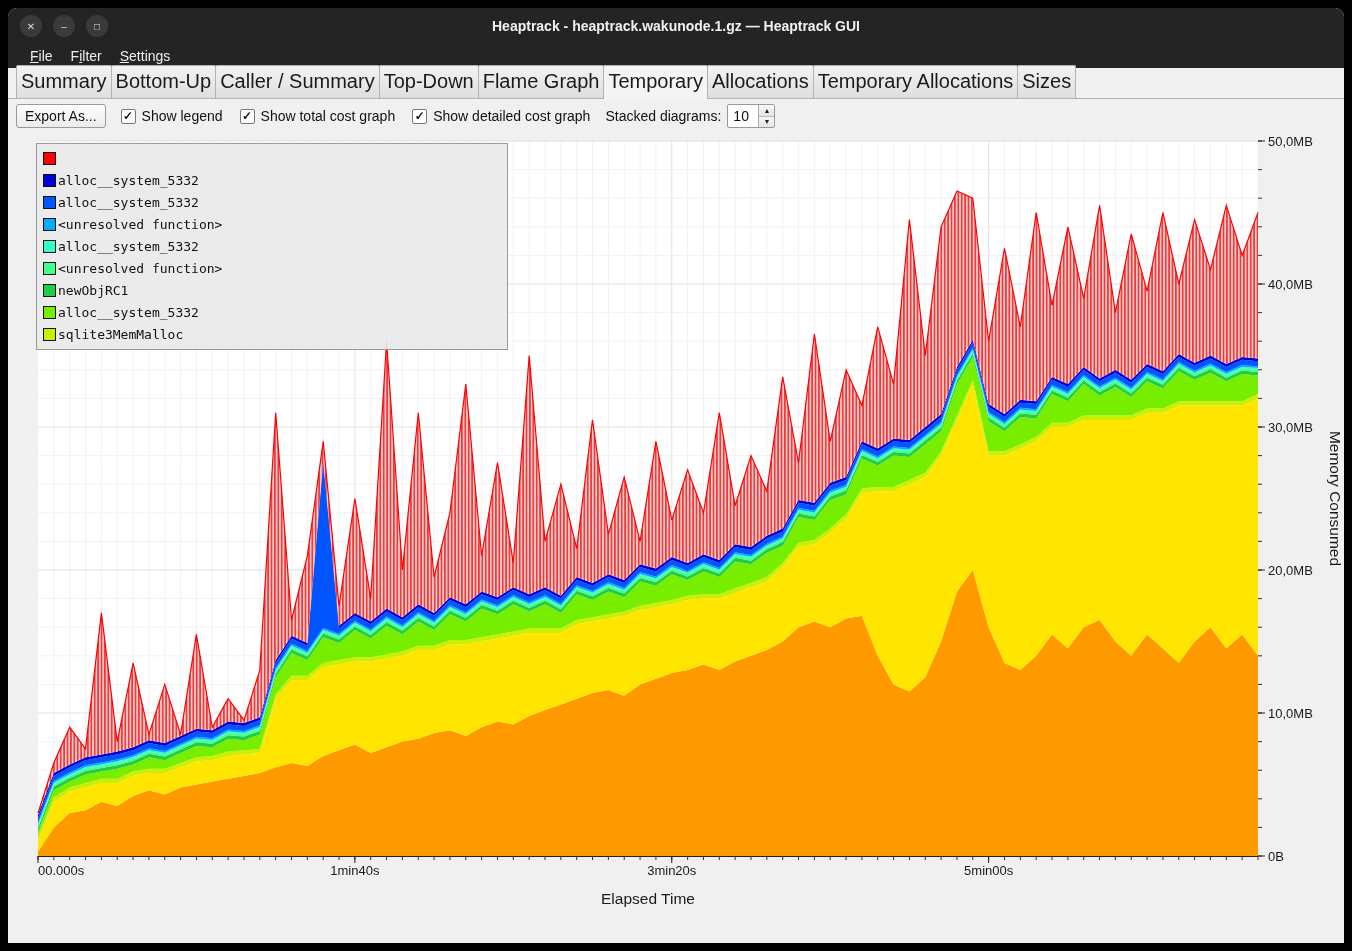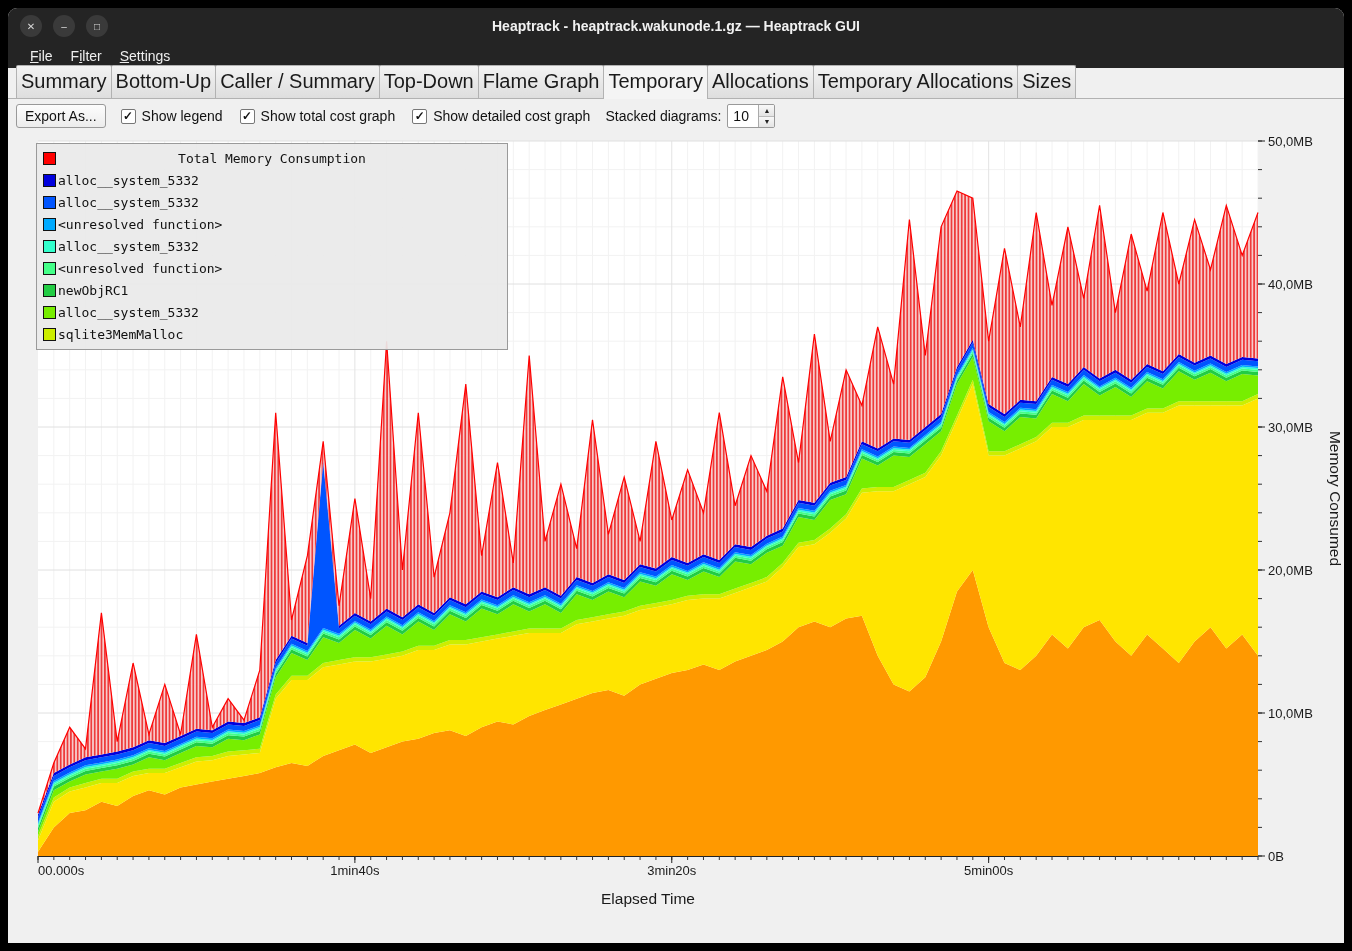--- a/index.html
+++ b/index.html
@@ -344,21 +344,20 @@
         <line x1="1250" y1="152" x2="1257" y2="152" stroke="#222" stroke-width="1"></line>
         <text x="1260" y="156.5" text-anchor="start" font-size="13" fill="#1a1a1a">40,0MB</text>
         <line x1="1250" y1="9" x2="1257" y2="9" stroke="#222" stroke-width="1"></line>
         <text x="1260" y="13.5" text-anchor="start" font-size="13" fill="#1a1a1a">50,0MB</text>
         <text x="640" y="772" text-anchor="middle" font-size="15.5" fill="#1a1a1a">Elapsed Time</text>
         <text transform="translate(1322,366.5) rotate(90)" text-anchor="middle" font-size="15.5" fill="#1a1a1a">Memory Consumed</text>
       </svg>
     <div id="legend">
         <div class="lrow">
           <span class="lsw" style="background: rgb(255, 0, 0);"></span>
-          <span class="ltitle">Total Memory Consumption</span>
         </div>
         <div class="lrow">
           <span class="lsw" style="background: rgb(0, 0, 221);"></span>
           <span class="llabel">alloc__system_5332</span>
         </div>
         <div class="lrow">
           <span class="lsw" style="background: rgb(0, 85, 255);"></span>
           <span class="llabel">alloc__system_5332</span>
         </div>
         <div class="lrow">

